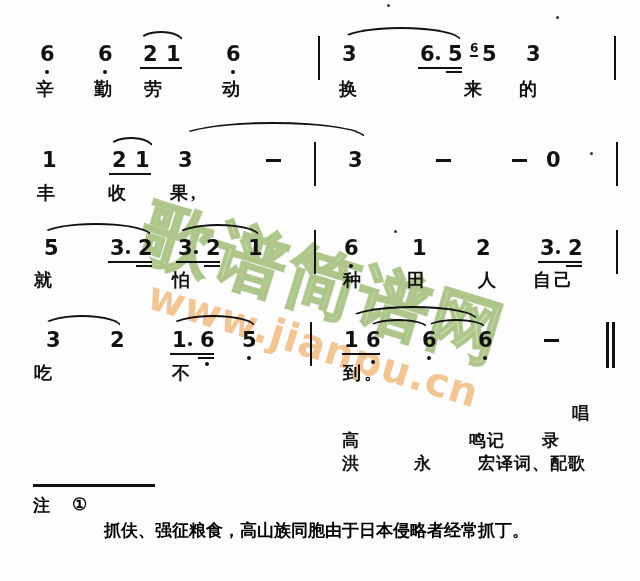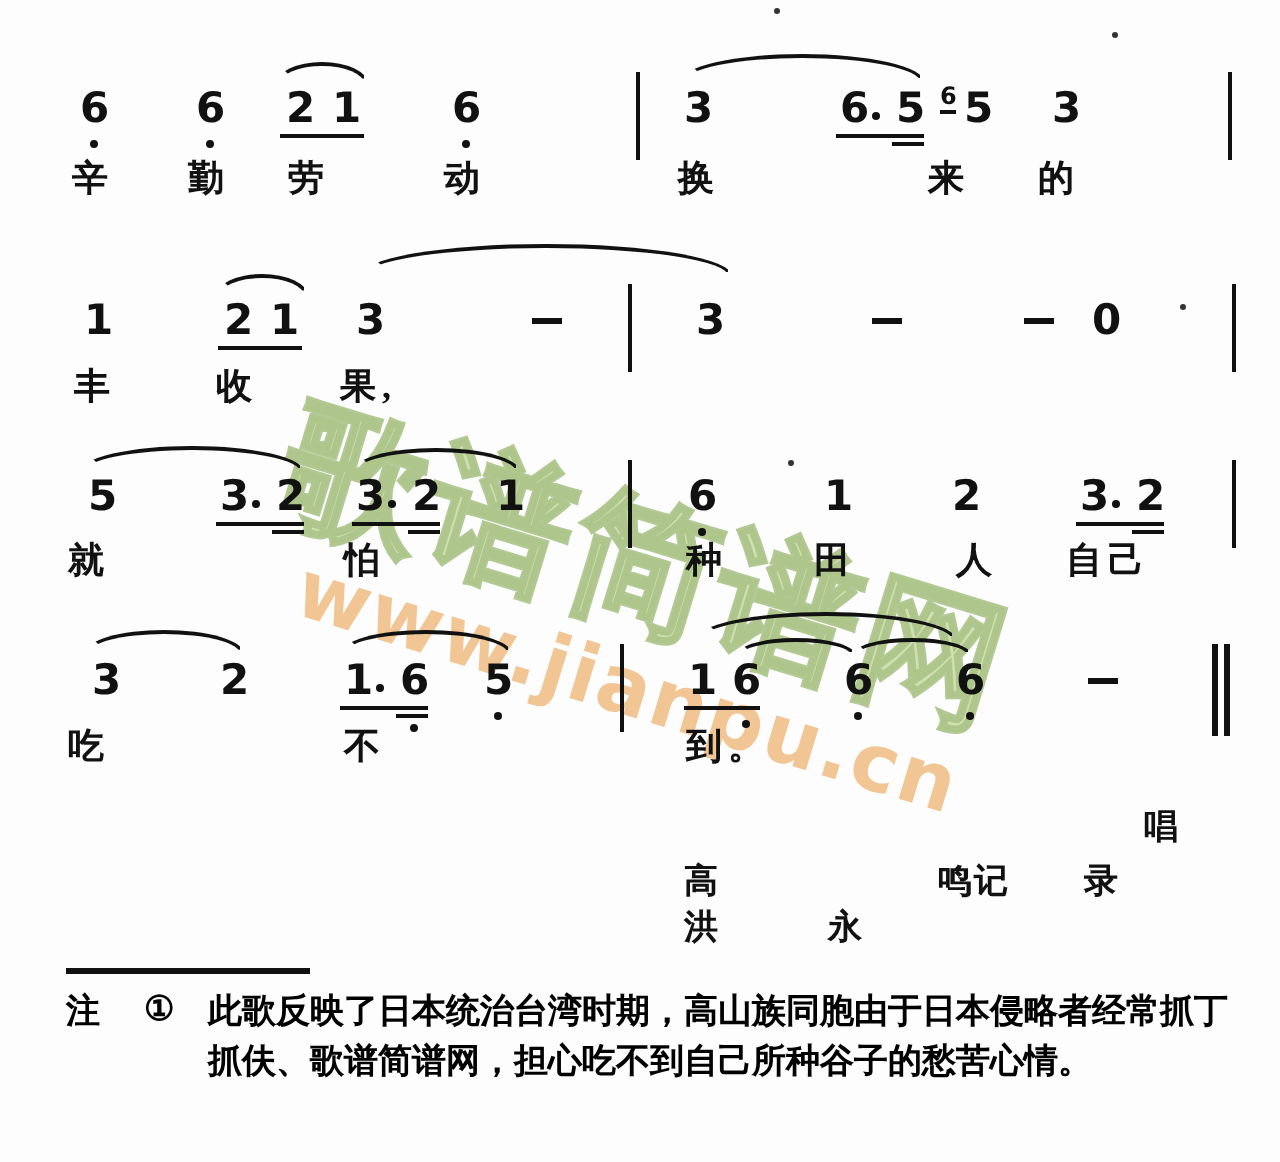--- a/index.html
+++ b/index.html
@@ -165,21 +165,21 @@
       <span class="dbar" style="left: 606px; top: 322px;"></span>
       <span class="lyr" style="left: 34px; top: 361px;">吃</span>
       <span class="lyr" style="left: 172px; top: 361px;">不</span>
       <span class="lyr" style="left: 343px; top: 361px;">到。</span>
       <span class="credit" style="left: 572px; top: 402px;">唱</span>
       <span class="credit" style="left: 342px; top: 429px;">高</span>
       <span class="credit" style="left: 469px; top: 429px;">鸣记</span>
       <span class="credit" style="left: 542px; top: 429px;">录</span>
       <span class="credit" style="left: 342px; top: 452px;">洪</span>
       <span class="credit" style="left: 414px; top: 452px;">永</span>
+      <span class="credit" style="left: 478px; top: 452px;">宏译词、配歌</span>
     </div>
 
   <div class="fn-rule"></div>
   <span class="fn-label">注</span>
   <span class="fn-mark">①</span>
-  <span class="fn-l1">此歌反映了日本统治台湾时期，高山族同胞由于日本侵略者经常抓丁</span>
-  <span class="fn-l2">抓伕、歌谱简谱网，担心吃不到自己所种谷子的愁苦心情。</span>
+  <span class="fn-l2">抓伕、强征粮食，高山族同胞由于日本侵略者经常抓丁。</span>
 
 </div>
 
 </body></html>

